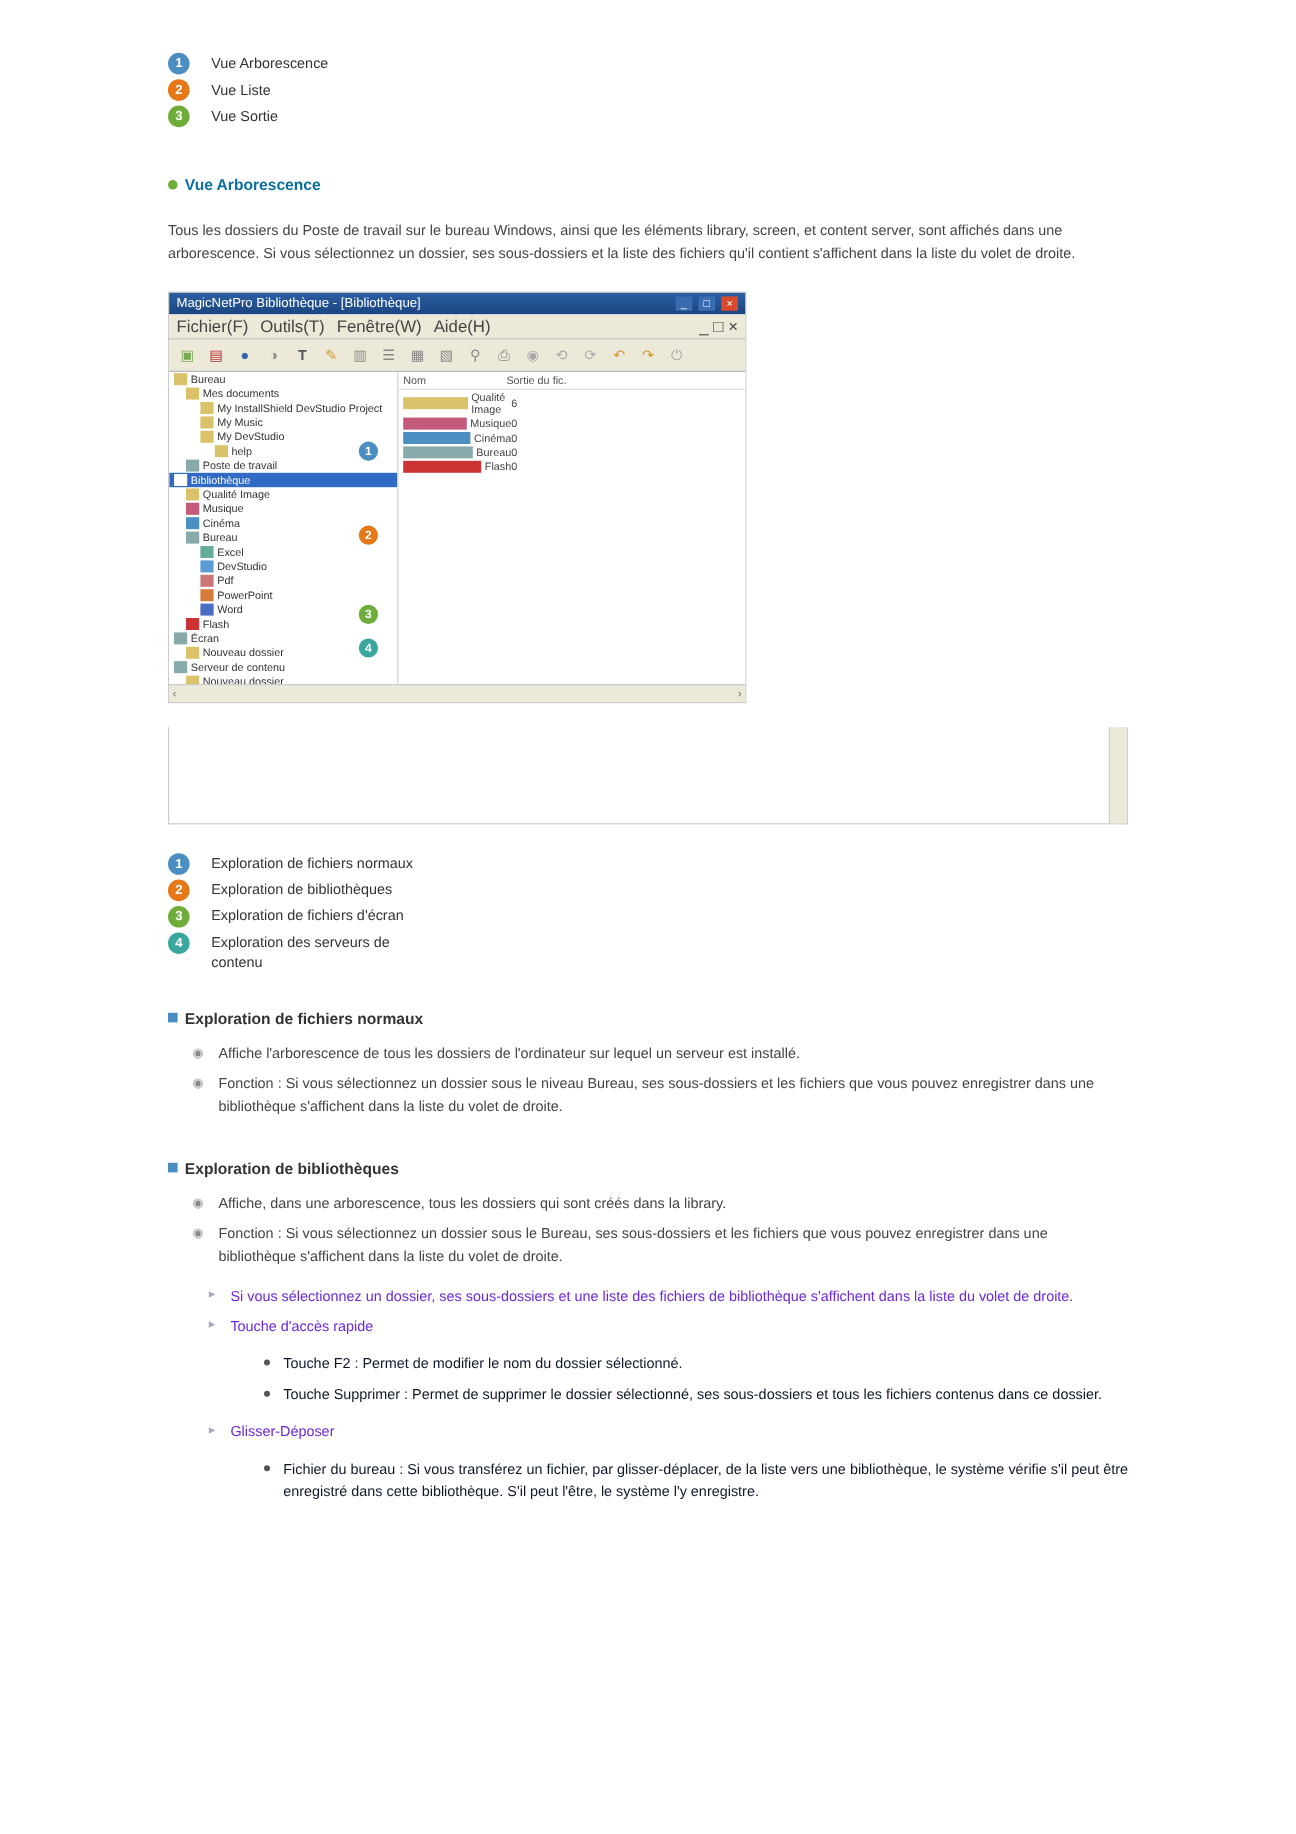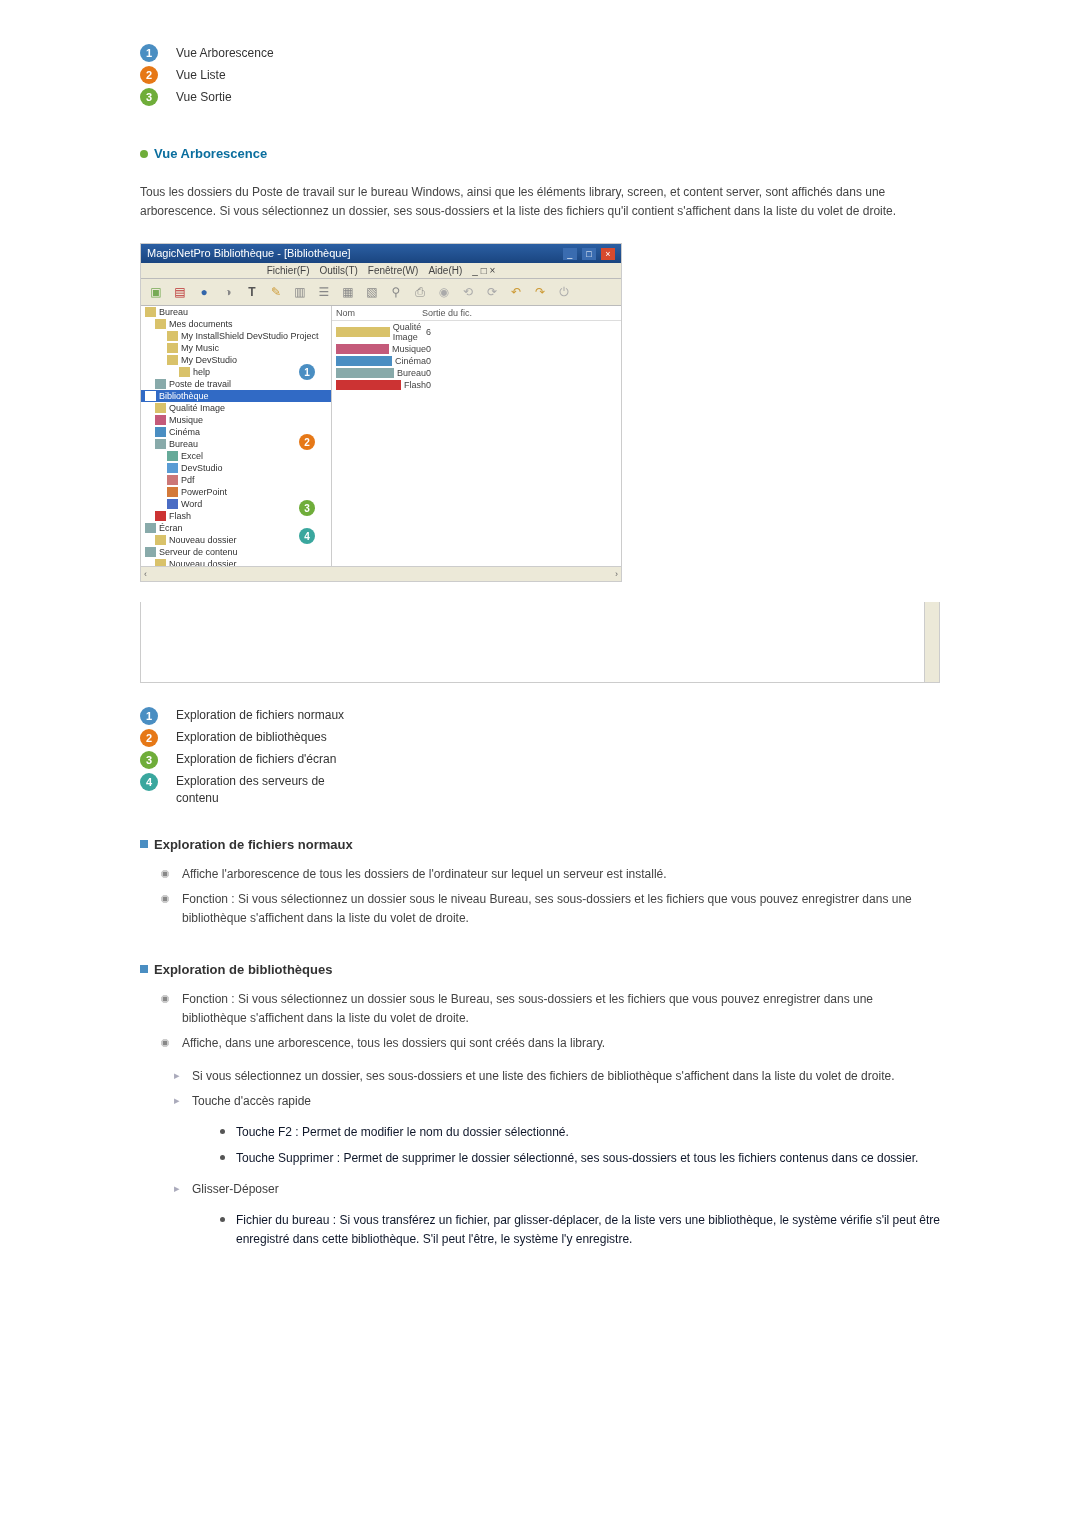--- a/index.html
+++ b/index.html
@@ -10,26 +10,26 @@
 .c-orange{background:#e67817}
 .c-green{background:#6fad3a}
 .c-teal{background:#3aa79e}
 .bullet-dot{width:8px;height:8px;border-radius:50%;display:inline-block;margin-right:6px;flex-shrink:0}
 h2.section{font-size:13px;font-weight:bold;color:#0a6e9e;margin:40px 0 10px 0;display:flex;align-items:center}
 h3.sub{font-size:13px;font-weight:bold;color:#333;margin:30px 0 10px 0;display:flex;align-items:center}
 .sq{width:8px;height:8px;display:inline-block;margin-right:6px;flex-shrink:0}
 .sq-blue{background:#4a8ec2}
 .para{margin:22px 0;line-height:1.6;color:#444}
 .shot{border:1px solid #ccc;width:480px;margin:20px 0}
-.shot-title{background:linear-gradient(#2b5fa3,#1a4580);color:#fff;font-size:11px;padding:3px 6px;display:flex;justify-content:space-between;align-items:flex-start}
+.shot-title{background:linear-gradient(#2b5fa3,#1a4580);color:#fff;font-size:11px;padding:3px 6px;display:flex;justify-content:space-between;align-items:center}
 .win-btns span{display:inline-block;width:14px;height:12px;margin-left:2px;font-size:9px;text-align:center;line-height:12px}
 .wb-min{background:#3a6cb0;color:#fff}
 .wb-max{background:#3a6cb0;color:#fff}
 .wb-close{background:#d64a2e;color:#fff}
-.shot-menu{background:#ece9d8;font-size:10px;padding:2px 6px;color:#444;border-bottom:1px solid #bbb;display:flex;justify-content:center}
+.shot-menu{background:#ece9d8;font-size:14px;padding:2px 6px;color:#444;border-bottom:1px solid #bbb;display:flex;justify-content:space-between}
 .shot-tools{background:#ece9d8;padding:4px 6px;border-bottom:1px solid #bbb;display:flex;gap:6px;align-items:center}
 .ticon{width:18px;height:18px;display:flex;align-items:center;justify-content:center;font-size:12px;color:#666}
 .shot-body{display:flex;height:260px;background:#fff}
 .tree-pane{width:190px;border-right:1px solid #ccc;background:#fff;font-size:9px;overflow:hidden;position:relative}
 .list-pane{flex:1;background:#fff;font-size:9px}
 .list-head{display:flex;padding:2px 4px;border-bottom:1px solid #ddd;color:#555}
 .list-head span:first-child{width:86px}
 .frow{display:flex;padding:1px 4px;color:#444;align-items:center}
 .frow span:first-child{width:90px;display:flex;align-items:center;gap:3px}
 .fico{width:10px;height:10px;display:inline-block}
@@ -38,21 +38,21 @@
 .tico{width:11px;height:10px;display:inline-block;flex-shrink:0}
 .ind1{padding-left:14px}.ind2{padding-left:26px}.ind3{padding-left:38px}
 .badge-over{position:absolute;width:16px;height:16px;border-radius:50%;color:#fff;font-weight:bold;font-size:10px;display:flex;align-items:center;justify-content:center}
 .scroll-x{height:14px;background:#ece9d8;border-top:1px solid #ccc;display:flex;justify-content:space-between;align-items:center;font-size:9px;color:#666;padding:0 3px}
 .blank-area{height:80px;border:1px solid #ccc;border-top:none;background:#fff;position:relative}
 .blank-area::after{content:"";position:absolute;right:0;top:0;bottom:0;width:14px;background:#ece9d8;border-left:1px solid #ccc}
 ul.arrow{list-style:none;padding:0;margin:8px 0 8px 20px}
 ul.arrow>li{position:relative;padding:3px 0 3px 22px;line-height:1.6;color:#444}
 ul.arrow>li:before{content:"";position:absolute;left:0;top:7px;width:10px;height:10px;background:radial-gradient(circle,#888 30%,#ccc 31%,#ccc 60%,transparent 61%);border-radius:50%}
 ul.tri{list-style:none;padding:0;margin:6px 0 6px 34px}
-ul.tri>li{position:relative;padding:3px 0 3px 18px;line-height:1.6;color:#404040}
+ul.tri>li{position:relative;padding:3px 0 3px 18px;line-height:1.6;color:#6d28d9}
 ul.tri>li:before{content:"▸";position:absolute;left:0;top:3px;color:#aab;font-size:11px}
 ul.disc{list-style:none;padding:0;margin:6px 0 6px 26px}
 ul.disc>li{position:relative;padding:3px 0 3px 16px;line-height:1.6;color:#0f172a}
 ul.disc>li:before{content:"";position:absolute;left:0;top:9px;width:5px;height:5px;background:#555;border-radius:50%}
 .legend2{margin:24px 0}
 .legend2 .legend-row{align-items:flex-start}
 .legend2 .legend-row .txt{max-width:180px;line-height:1.4}
 </style>
 </head>
 <body>
@@ -286,22 +286,22 @@
   <ul class="arrow" id="sub1-list">
       <li>Affiche l'arborescence de tous les dossiers de l'ordinateur sur lequel un serveur est installé.</li>
       <li>Fonction : Si vous sélectionnez un dossier sous le niveau Bureau, ses sous-dossiers et les fichiers que vous pouvez enregistrer dans une bibliothèque s'affichent dans la liste du volet de droite.</li>
     </ul>
 
   <h3 class="sub">
     <span class="sq sq-blue"></span>
     <span>Exploration de bibliothèques</span>
   </h3>
   <ul class="arrow" id="sub2-list">
+      <li>Affiche, dans une arborescence, tous les dossiers qui sont créés dans la library.</li>
       <li>Fonction : Si vous sélectionnez un dossier sous le Bureau, ses sous-dossiers et les fichiers que vous pouvez enregistrer dans une bibliothèque s'affichent dans la liste du volet de droite.</li>
-      <li>Affiche, dans une arborescence, tous les dossiers qui sont créés dans la library.</li>
     </ul>
   <ul class="tri" id="sub2-tri">
       <li>Si vous sélectionnez un dossier, ses sous-dossiers et une liste des fichiers de bibliothèque s'affichent dans la liste du volet de droite.</li>
       <li>Touche d'accès rapide</li>
     </ul>
   <ul class="disc" style="margin-left:80px" id="sub2-disc1">
       <li>Touche F2 : Permet de modifier le nom du dossier sélectionné.</li>
       <li>Touche Supprimer : Permet de supprimer le dossier sélectionné, ses sous-dossiers et tous les fichiers contenus dans ce dossier.</li>
     </ul>
   <ul class="tri">

